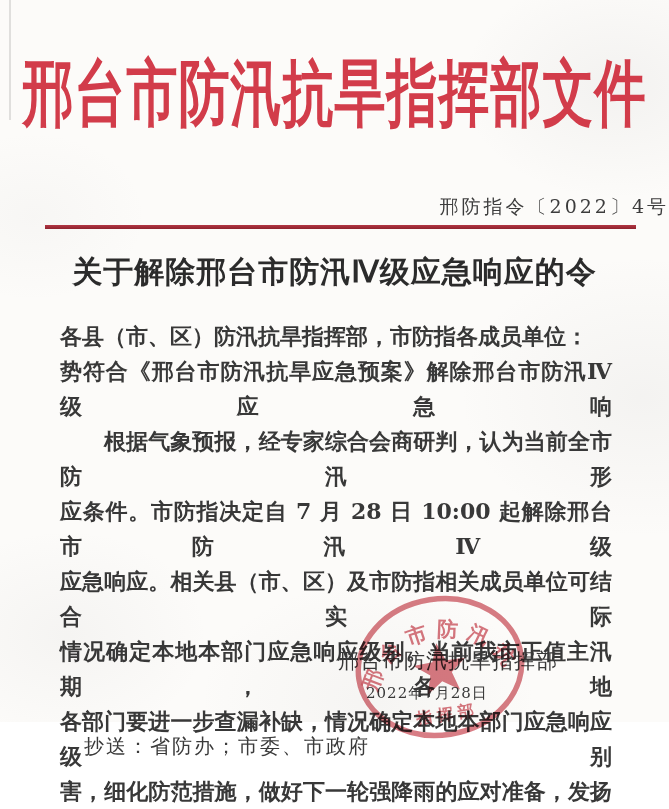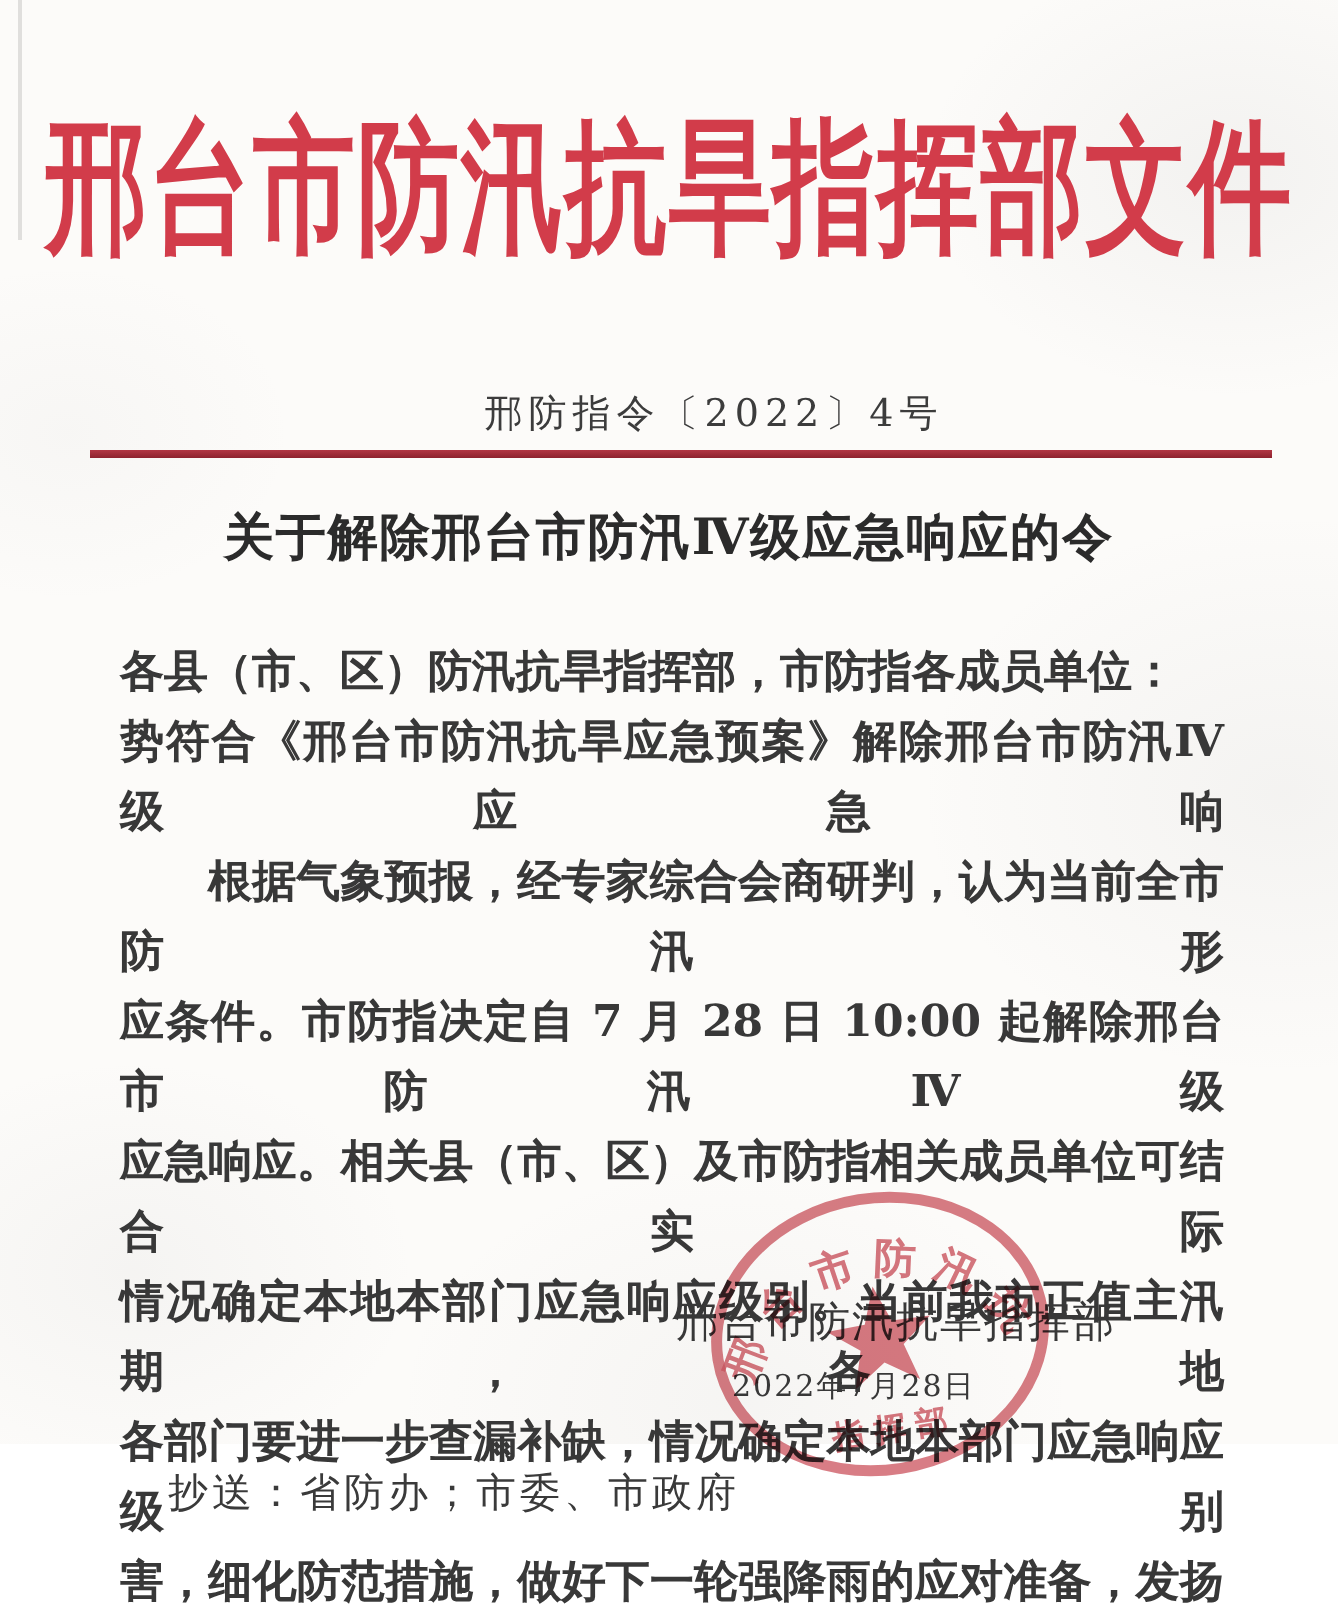--- a/index.html
+++ b/index.html
@@ -33,31 +33,31 @@
     text-align:center;
     font-size:51px;font-weight:700;
     letter-spacing:1px;
     color:#d23c4a;
     transform:scaleY(1.42);
     transform-origin:50% 0;
     white-space:nowrap;
   }
   .doc-number{
     position:absolute;left:0;right:0;top:194px;
-    text-align:center;
+    text-align:right;
     font-size:19px;color:#3c3c3c;letter-spacing:3px;padding-left:45px;
   }
   .red-line{
     position:absolute;left:45px;top:225px;width:591px;height:4px;
     background:linear-gradient(#b23744,#8e222e);
   }
   .doc-title{
     position:absolute;left:0;right:0;top:252px;
     text-align:center;
-    font-size:25px;font-weight:700;color:#2b2b2b;letter-spacing:1px;
+    font-size:30px;font-weight:700;color:#2b2b2b;letter-spacing:1px;font-family:Liberation Serif, serif;
   }
   .body-block{
     position:absolute;left:60px;top:319px;width:552px;
     font-size:22px;line-height:35px;color:#383838;
   }
   .body-line{white-space:nowrap;font-weight:bold;}
   .body-line.fill{
     white-space:normal;
     text-align:justify;
     text-align-last:justify;

